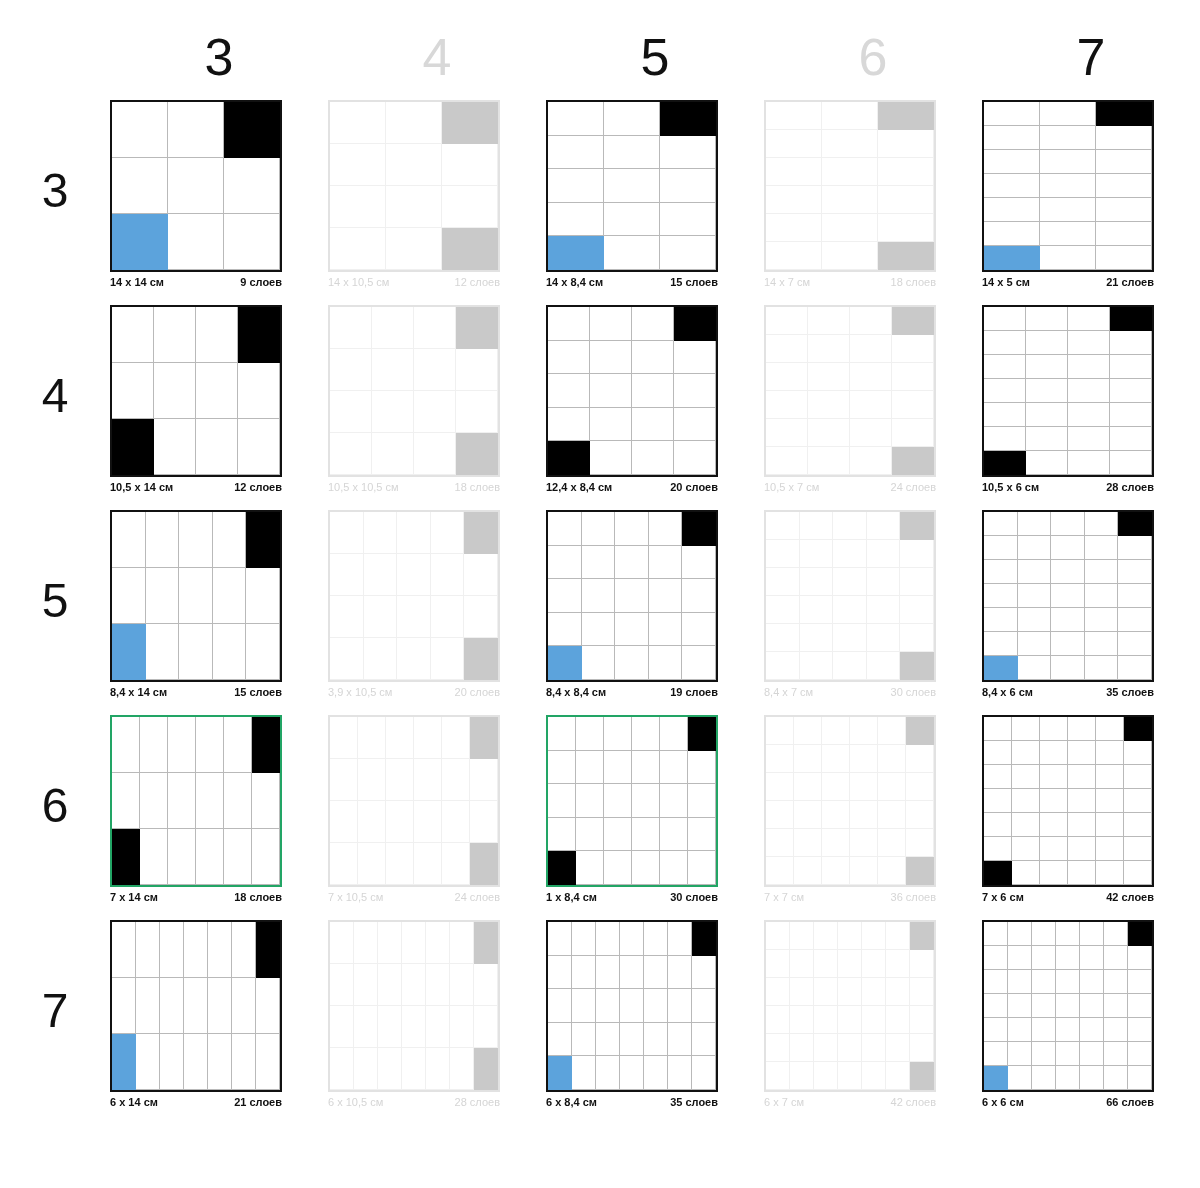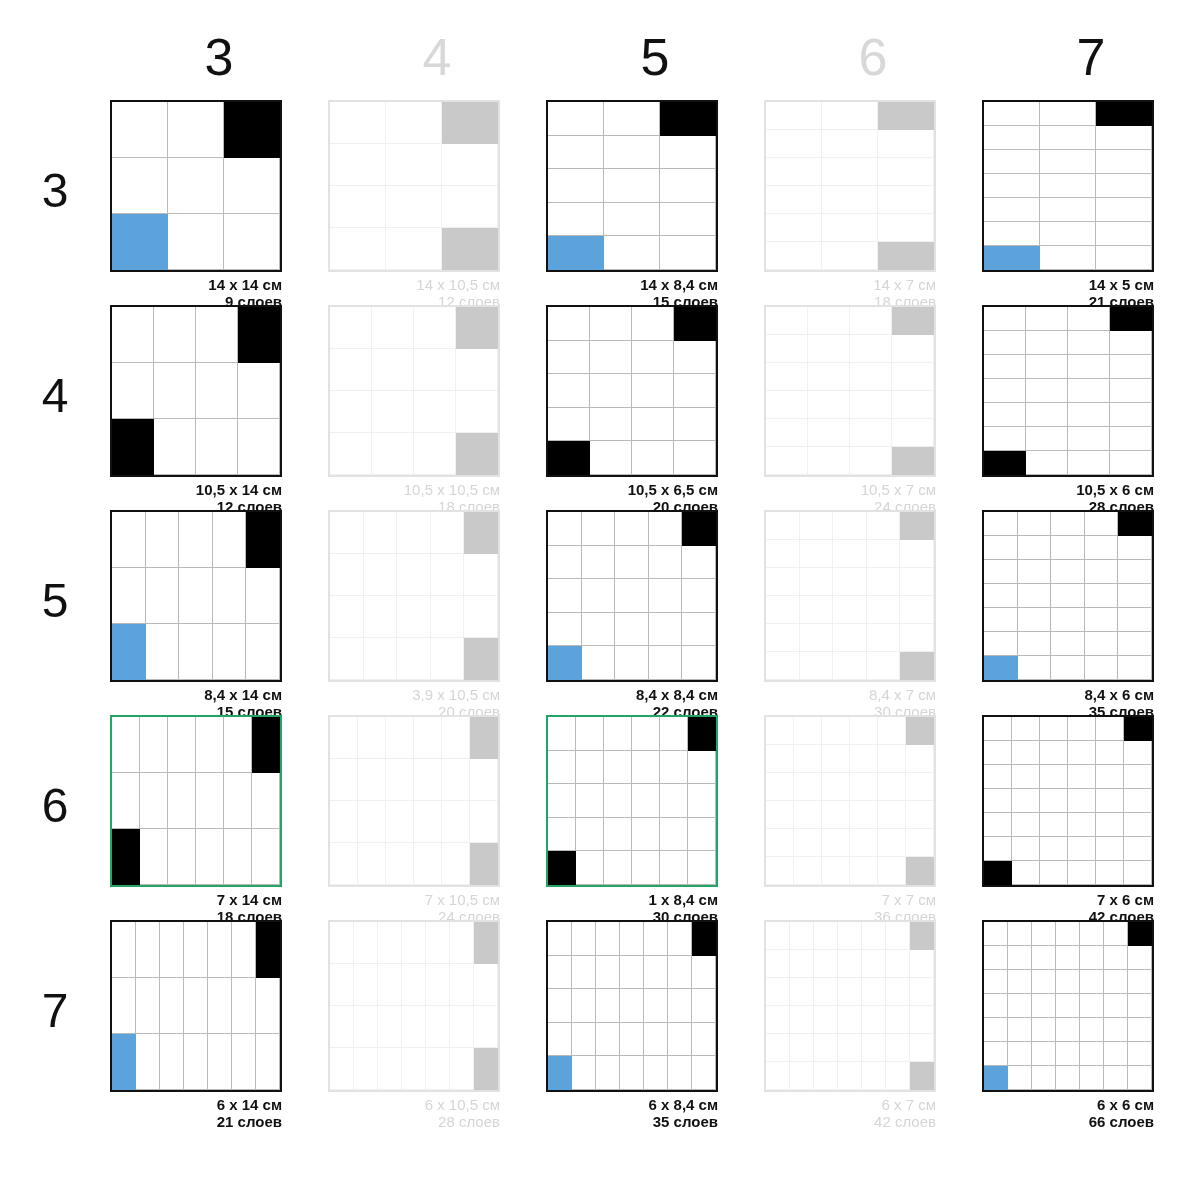--- a/index.html
+++ b/index.html
@@ -117,26 +117,25 @@
   .fill-gray  { background: #c9c9c9; }
 
   
   .caption {
     position: absolute;
     left: 0;
     top: 176px;
     width: 172px;
     display: flex;
     justify-content: space-between;
-    align-items: flex-end;
-    font-size: 15px;
+    align-items: center;
+    font-size: 11px;
     font-weight: 700;
     color: #111111;
     white-space: nowrap;
-    flex-direction: column;
   }
   .caption.dim { color: #d5d5d5; font-weight: 400; }
   .cap-size { letter-spacing: 0px; }
   .cap-layers { letter-spacing: 0px; }
 </style>
 </head>
 <body>
 
 <div id="matrix">
 
@@ -365,21 +364,21 @@
               <div class="gcell"></div>
               <div class="gcell"></div>
               <div class="gcell"></div>
               <div class="gcell"></div>
               <div class="gcell"></div>
             </div>
             <div class="corner tr fill-black" style="width: 25%; height: 20%;"></div>
             <div class="corner bl fill-black" style="width: 25%; height: 20%;"></div>
           </div>
           <div class="caption">
-            <span class="cap-size">10,5 x 6,5 см</span>
+            <span class="cap-size">12,4 x 8,4 см</span>
             <span class="cap-layers">20 слоев</span>
           </div>
         </div>
         <div class="cellwrap">
           <div class="diagram dim">
             <div class="gridlines" style="grid-template-columns: repeat(4, 1fr); grid-template-rows: repeat(6, 1fr);">
               <div class="gcell"></div>
               <div class="gcell"></div>
               <div class="gcell"></div>
               <div class="gcell"></div>
@@ -541,21 +540,21 @@
               <div class="gcell"></div>
               <div class="gcell"></div>
               <div class="gcell"></div>
               <div class="gcell"></div>
             </div>
             <div class="corner tr fill-black" style="width: 20%; height: 20%;"></div>
             <div class="corner bl fill-blue" style="width: 20%; height: 20%;"></div>
           </div>
           <div class="caption">
             <span class="cap-size">8,4 x 8,4 см</span>
-            <span class="cap-layers">22 слоев</span>
+            <span class="cap-layers">19 слоев</span>
           </div>
         </div>
         <div class="cellwrap">
           <div class="diagram dim">
             <div class="gridlines" style="grid-template-columns: repeat(5, 1fr); grid-template-rows: repeat(6, 1fr);">
               <div class="gcell"></div>
               <div class="gcell"></div>
               <div class="gcell"></div>
               <div class="gcell"></div>
               <div class="gcell"></div>

